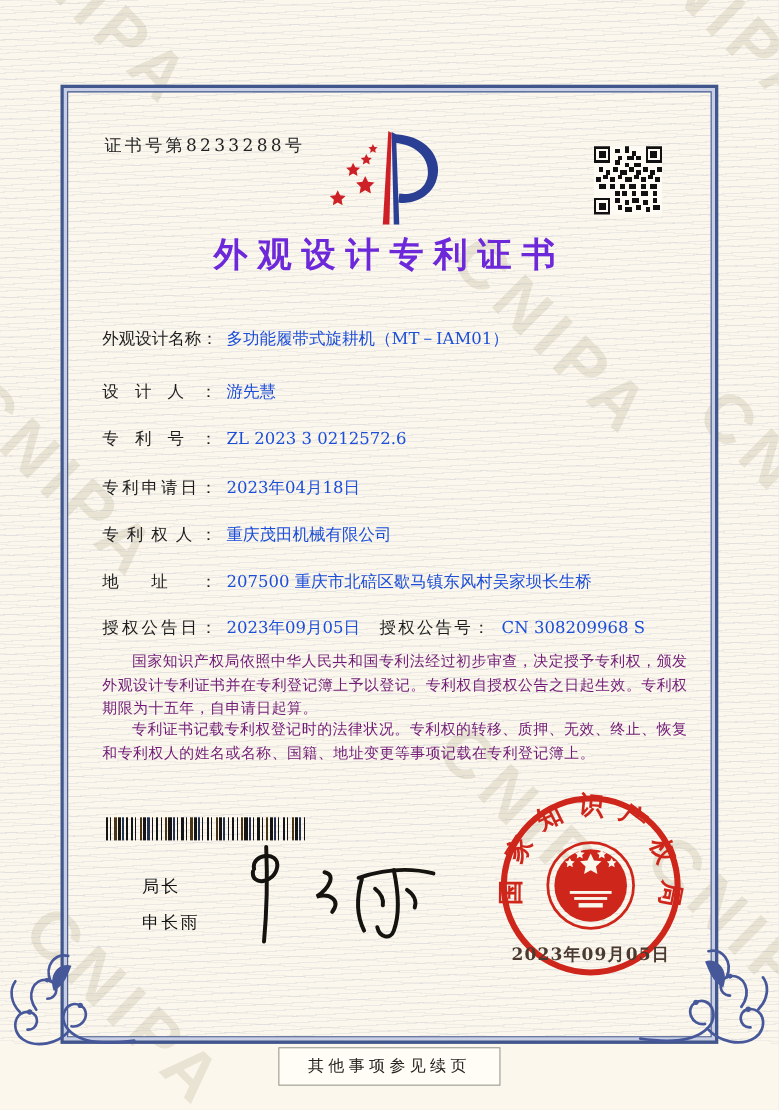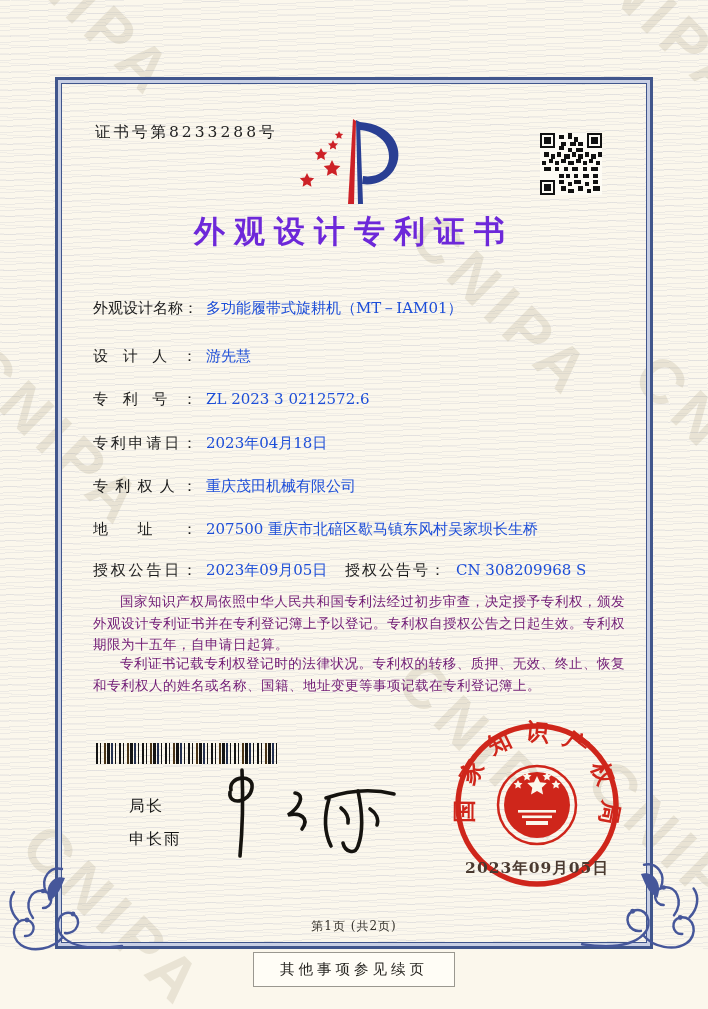--- a/index.html
+++ b/index.html
@@ -282,17 +282,16 @@
       </g>
       <g fill="#46579a">
         <path d="M47 45 C41 29 53 18 63 22 C59 31 57 39 47 45 Z"></path>
         <circle cx="71" cy="58" r="2.4"></circle>
           <circle cx="25" cy="64" r="2.4"></circle>
           <circle cx="41" cy="35" r="2.2"></circle>
       </g>
     </svg>
   </div>
 
-  <div class="footer-page">第1页 (共2页)</div>
 
   <div class="cont-box">其他事项参见续页</div>
 
 </div>
 
 </body></html>

